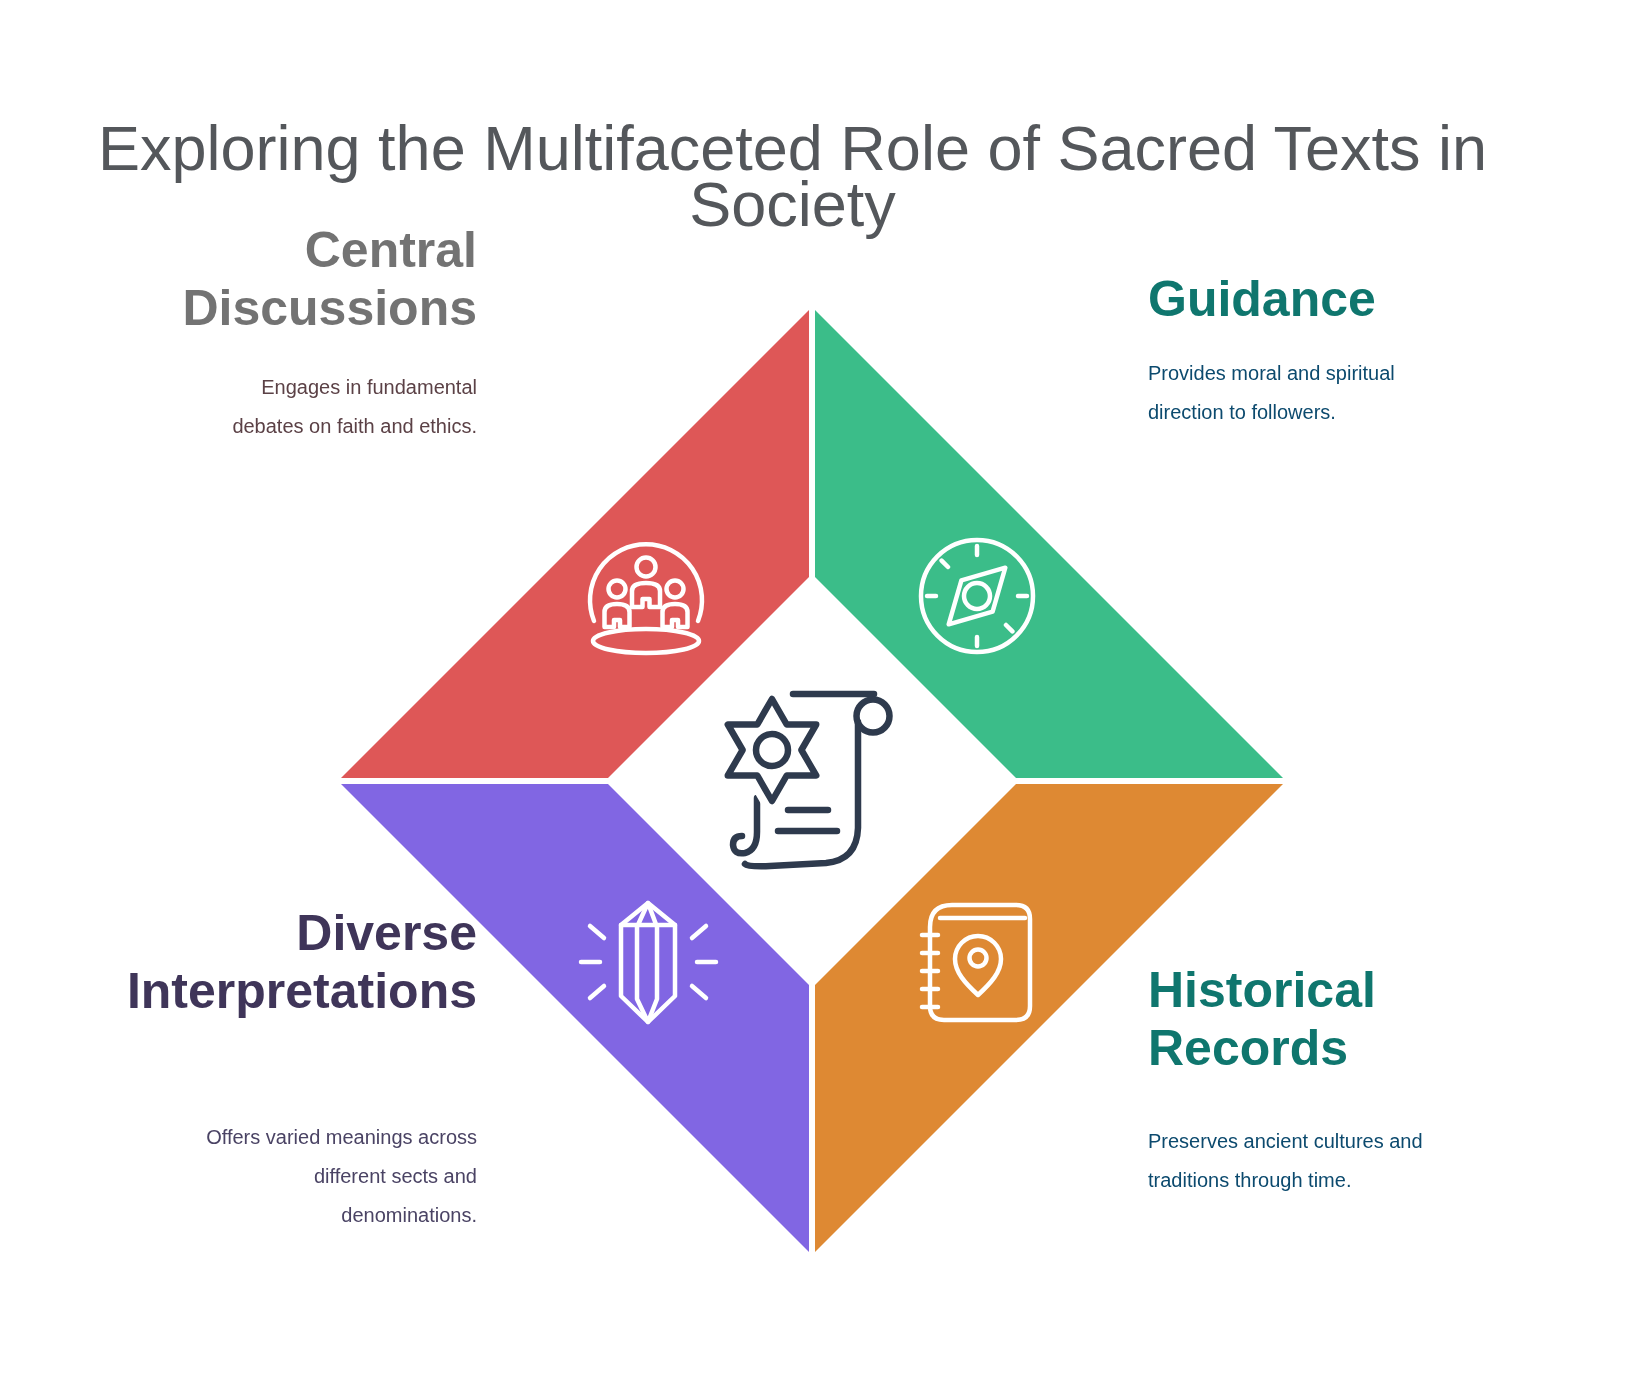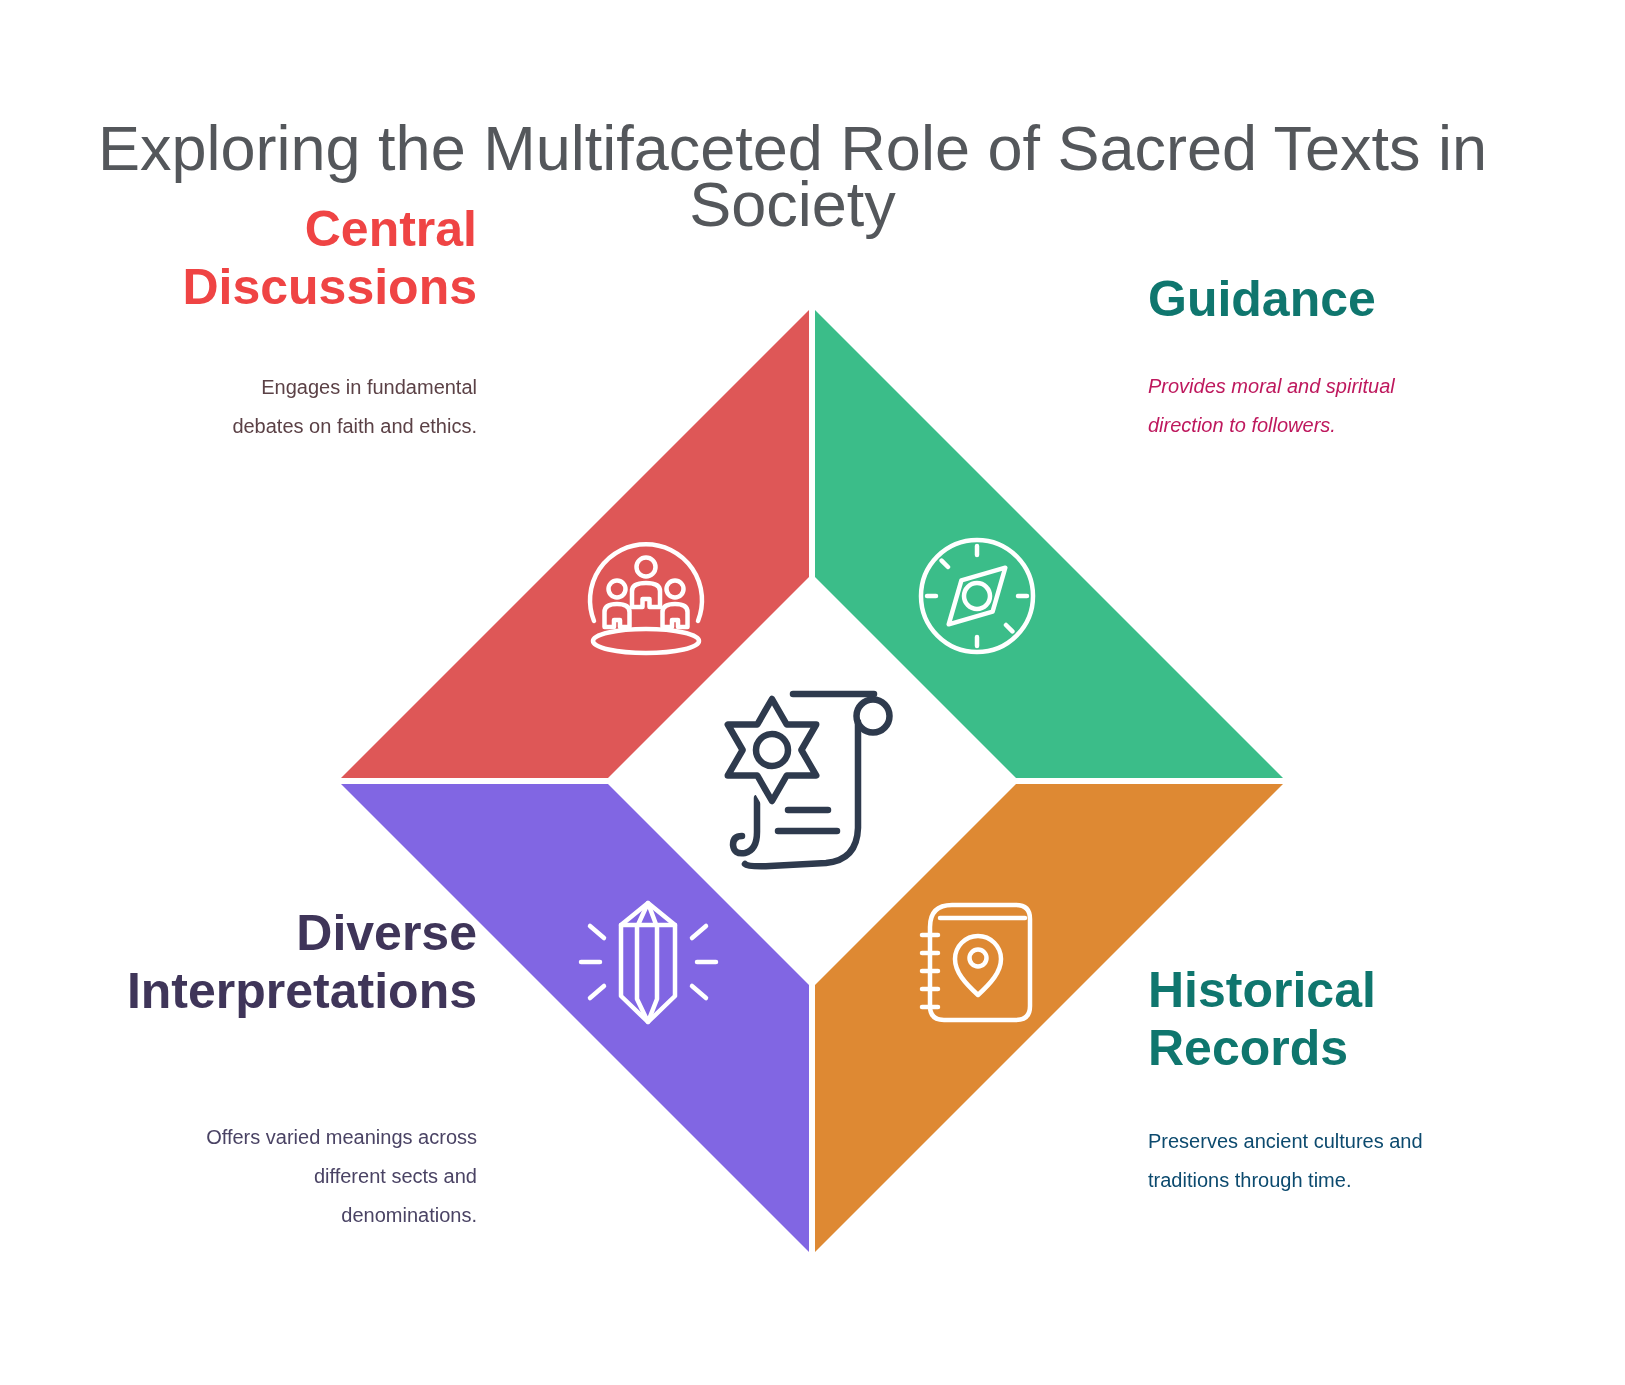--- a/index.html
+++ b/index.html
@@ -13,24 +13,24 @@
     font-size:63px;line-height:56px;font-weight:400;color:#54575B;
   }
   .heading{
     font-weight:700;font-size:50px;line-height:58px;white-space:pre-line;
   }
   .body-text{
     font-weight:400;font-size:20px;line-height:39px;white-space:pre-line;
   }
   .right-col{left:1148px;text-align:left;}
   .left-col{right:1148px;text-align:right;}
-  #heading-central{top:200px;color:#ef4444;}
+  #heading-central{top:221px;color:#737373;}
   #body-central{top:368px;color:#5B4146;}
   #heading-guidance{top:270px;color:#0f766e;}
-  #body-guidance{top:367px;color:#be185d;font-style:italic;}
+  #body-guidance{top:354px;color:#0c4a6e;}
   #heading-diverse{top:904px;color:#3F3559;}
   #body-diverse{top:1118px;color:#4A4364;}
   #heading-historical{top:961px;color:#0f766e;}
   #body-historical{top:1122px;color:#0c4a6e;}
   svg{position:absolute;left:0;top:0;}
   .qicon{fill:none;stroke:#ffffff;stroke-width:4.5;stroke-linecap:round;stroke-linejoin:round;}
   .cicon{fill:none;stroke-width:6.5;stroke-linecap:round;stroke-linejoin:round;}
   .halo{fill:none;stroke:#ffffff;stroke-width:22;stroke-linejoin:round;}
 </style>
 </head>

